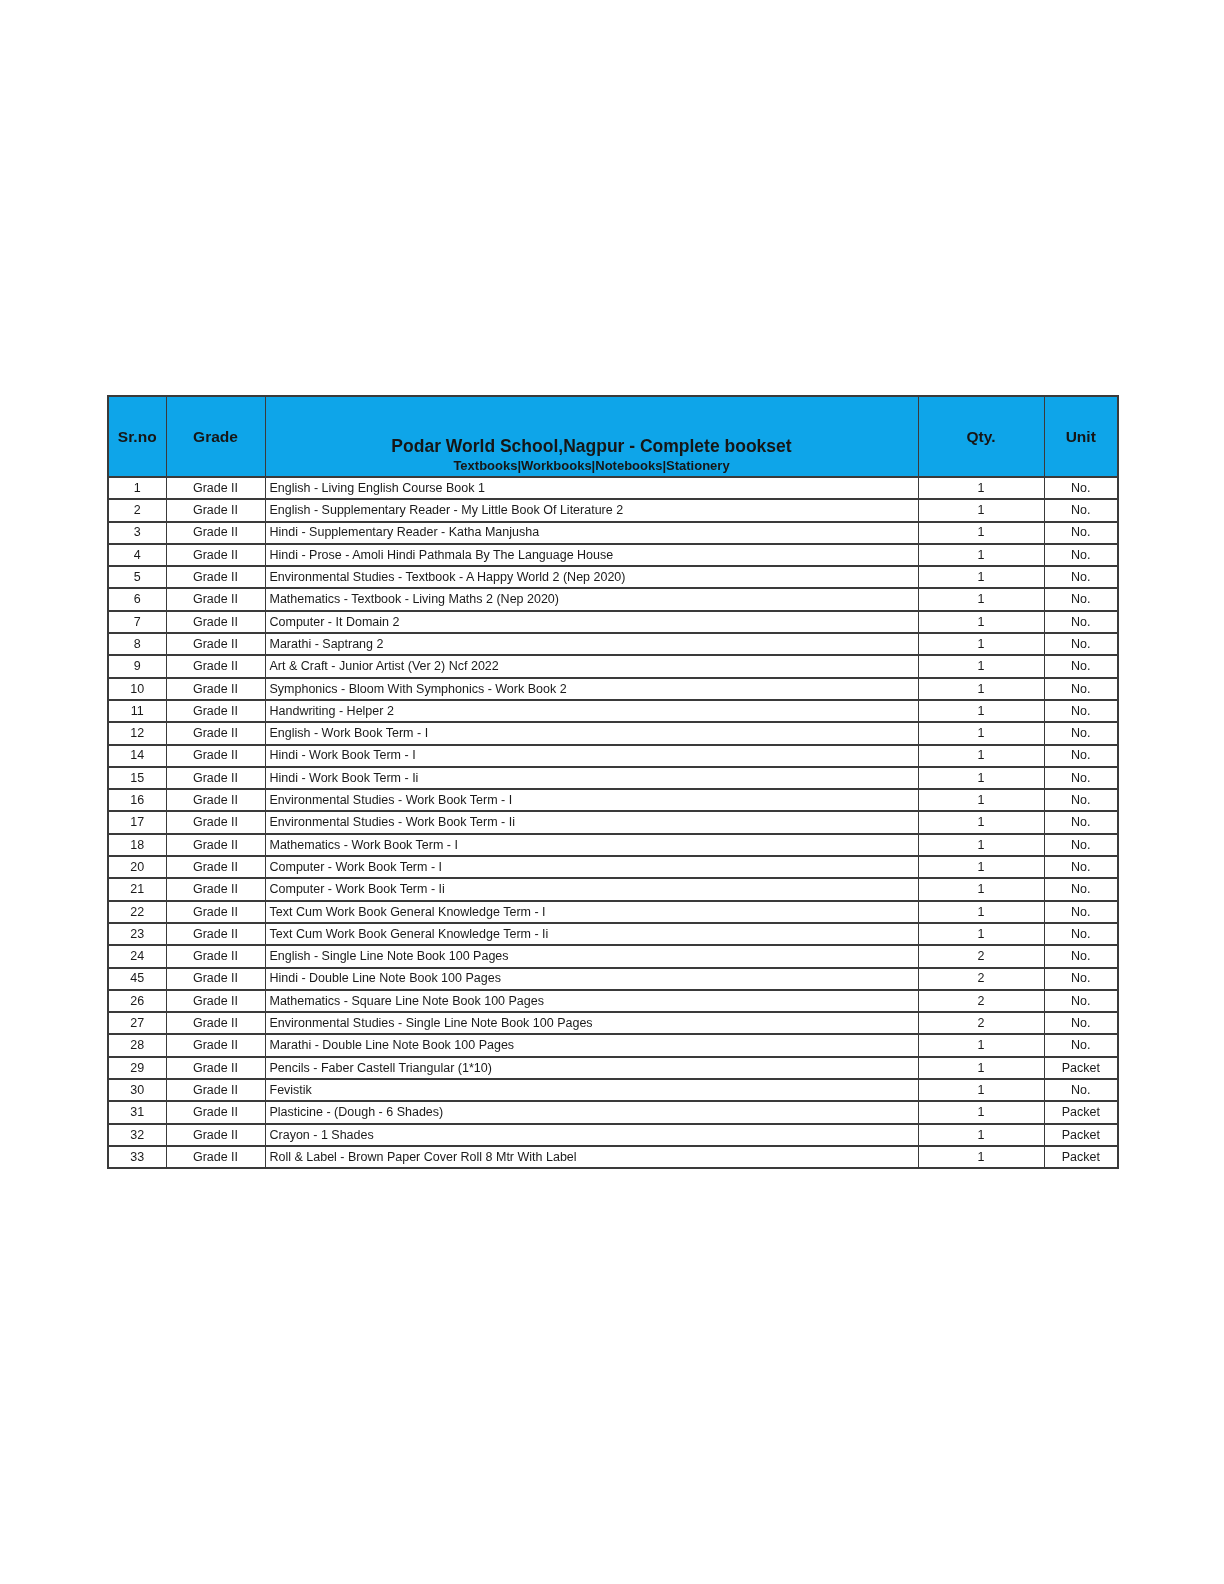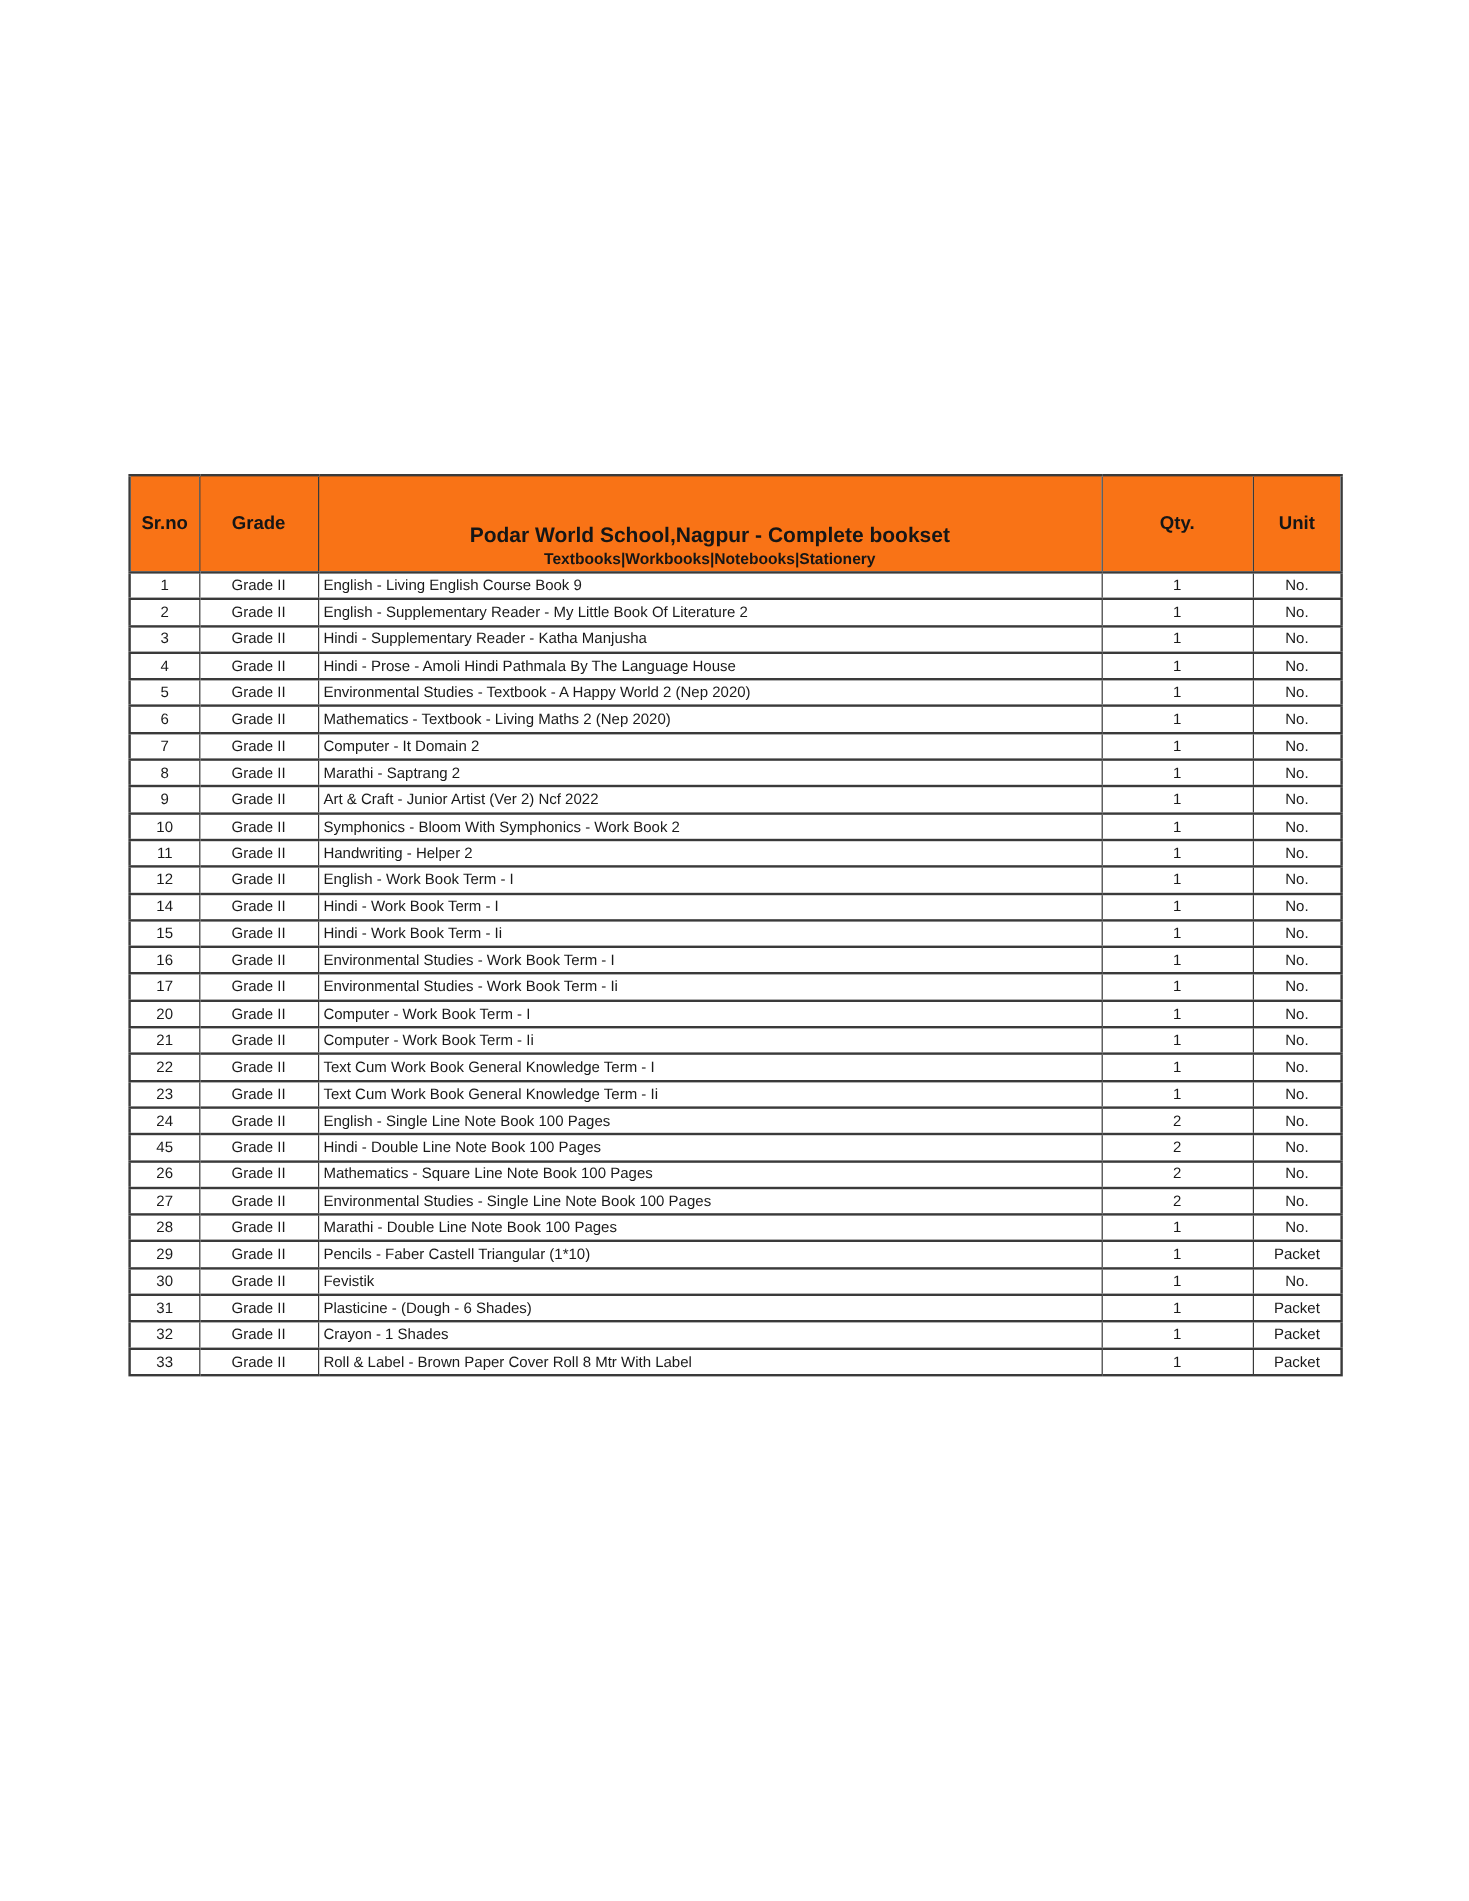--- a/index.html
+++ b/index.html
@@ -38,21 +38,21 @@
     border-bottom: 2px solid #3a3a3a;
     padding: 0 4px;
     overflow: hidden;
     white-space: nowrap;
     box-sizing: border-box;
   }
   table.booklist {
     border: 2px solid #3a3a3a;
   }
   thead th {
-    background: #f97316;
+    background: #0ea5e9;
     height: 50px;
     vertical-align: middle;
     text-align: center;
     font-weight: bold;
     font-size: 15.5px;
     color: #161616;
   }
   thead th.title-cell {
     padding: 2px 4px;
   }
@@ -102,21 +102,21 @@
           <div class="title-sub">Textbooks|Workbooks|Notebooks|Stationery</div>
         </th>
         <th>Qty.</th>
         <th>Unit</th>
       </tr>
     </thead>
     <tbody>
         <tr>
           <td>1</td>
           <td>Grade II</td>
-          <td class="item-cell">English - Living English Course Book 9</td>
+          <td class="item-cell">English - Living English Course Book 1</td>
           <td>1</td>
           <td>No.</td>
         </tr>
         <tr>
           <td>2</td>
           <td>Grade II</td>
           <td class="item-cell">English - Supplementary Reader - My Little Book Of Literature 2</td>
           <td>1</td>
           <td>No.</td>
         </tr>
@@ -208,20 +208,27 @@
           <td>16</td>
           <td>Grade II</td>
           <td class="item-cell">Environmental Studies - Work Book Term - I</td>
           <td>1</td>
           <td>No.</td>
         </tr>
         <tr>
           <td>17</td>
           <td>Grade II</td>
           <td class="item-cell">Environmental Studies - Work Book Term - Ii</td>
+          <td>1</td>
+          <td>No.</td>
+        </tr>
+        <tr>
+          <td>18</td>
+          <td>Grade II</td>
+          <td class="item-cell">Mathematics - Work Book Term - I</td>
           <td>1</td>
           <td>No.</td>
         </tr>
         <tr>
           <td>20</td>
           <td>Grade II</td>
           <td class="item-cell">Computer - Work Book Term - I</td>
           <td>1</td>
           <td>No.</td>
         </tr>

